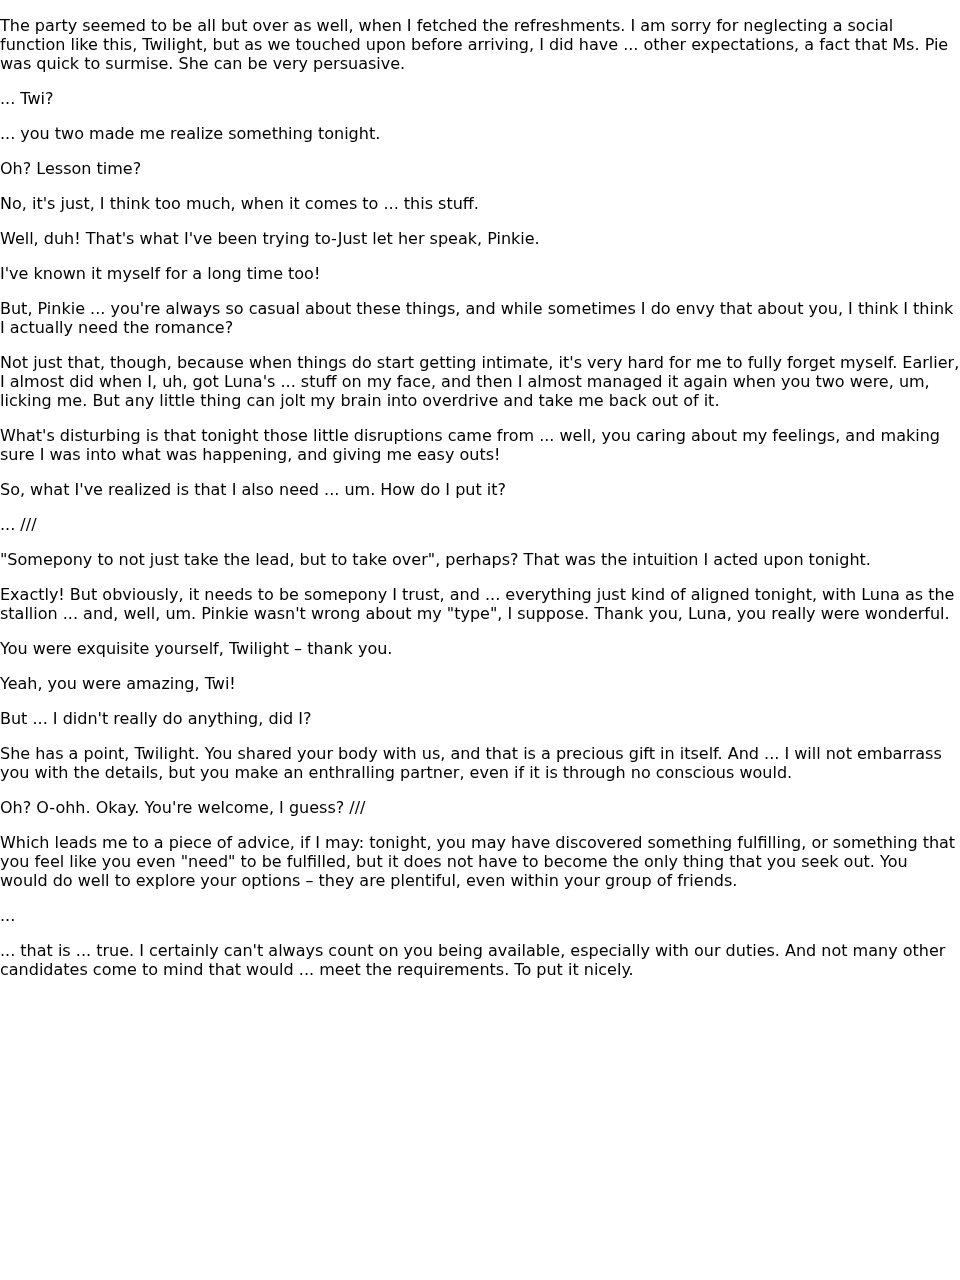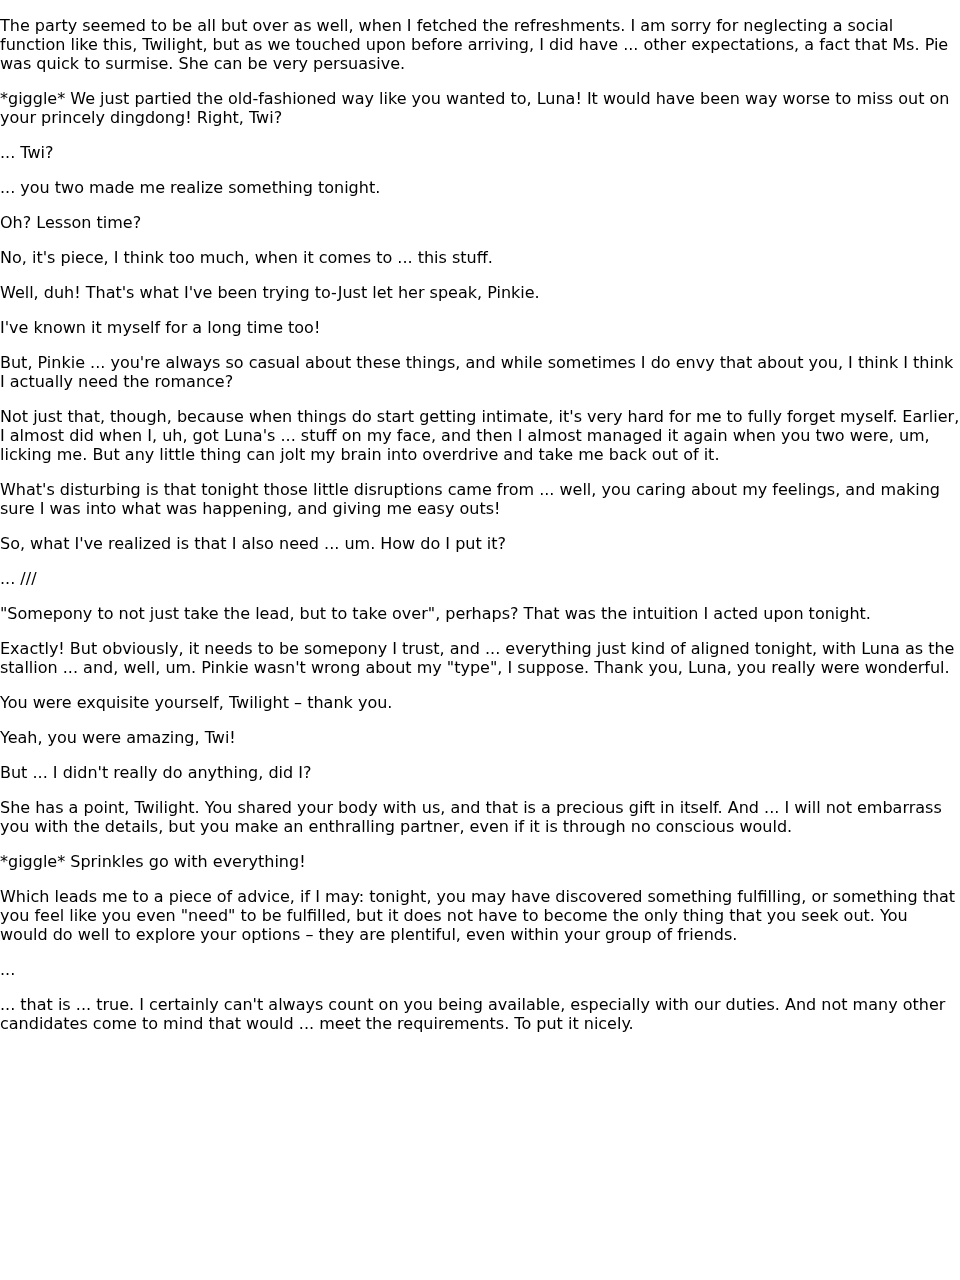--- a/index.html
+++ b/index.html
@@ -86,36 +86,35 @@
 <div class="blob c14"></div>
 <div class="blob c15"></div>
 <div class="blob band2"></div>
 <div class="blob c16"></div>
 <div class="diamond d1"></div>
 <div class="diamond d2"></div>
 
 <div class="panel">
   <div class="dialogue" id="dialogue">
       <p class="para luna"><span class="">The party seemed to be all but over as well, when I fetched the refreshments. I </span><span class="b">am</span><span class=""> sorry for neglecting a social function like this, Twilight, but as we touched upon before arriving, I did have ... other expectations, a fact that Ms. Pie was quick to surmise. She can be very </span><span class="b">persuasive</span><span class="">.</span></p>
-      <p class="para pinkie"><span class="b">*giggle*</span><span class=""> We just partied the old-fashioned way like you wanted to, Luna! It would have been </span><span class="b">way worse</span><span class=""> to miss out on your princely dingdong! Right, Twi?</span></p>
       <p class="para pinkie"><span class="">... Twi?</span></p>
       <p class="para twilight"><span class="">... you two made me realize something tonight.</span></p>
       <p class="para pinkie"><span class="">Oh? Lesson time?</span></p>
-      <p class="para twilight"><span class="">No, it's piece, I </span><span class="b">think</span><span class=""> too much, when it comes to ... this stuff.</span></p>
+      <p class="para twilight"><span class="">No, it's just, I </span><span class="b">think</span><span class=""> too much, when it comes to ... this stuff.</span></p>
       <p class="para pinkie"><span class="">Well, duh! That's what I've been </span><span class="b">trying to</span><span class="">-</span><span class="gap"></span><span class="luna">Just let her speak, Pinkie.</span></p>
       <p class="para twilight"><span class="">I've known it myself for a long time too!</span></p>
       <p class="para twilight"><span class="">But, Pinkie ... you're always so </span><span class="b">casual</span><span class=""> about these things, and while sometimes I do envy that about you, I think I think I actually </span><span class="b">need</span><span class=""> the romance?</span></p>
       <p class="para twilight"><span class="">Not </span><span class="b">just</span><span class=""> that, though, because when things do start getting intimate, it's very hard for me to fully forget myself. Earlier, I </span><span class="b">almost</span><span class=""> did when I, uh, got Luna's ... stuff on my face, and then I </span><span class="b">almost</span><span class=""> managed it again when you two were, um, licking me. But any little thing can jolt my brain into overdrive and take me back </span><span class="b">out</span><span class=""> of it.</span></p>
       <p class="para twilight"><span class="">What's disturbing is that tonight those little disruptions came from ... well, you caring about my feelings, and making sure I was into what was happening, and giving me easy outs!</span></p>
       <p class="para twilight"><span class="">So, what I've realized is that I also need ... um. How do I put it?</span></p>
       <p class="para twilight"><span class="">... </span><span class="b i">///</span></p>
       <p class="para luna"><span class="">"Somepony to not just take the lead, but to take </span><span class="b">over</span><span class="">", perhaps? That was the intuition I acted upon tonight.</span></p>
       <p class="para twilight"><span class="">Exactly! But obviously, it needs to be somepony I </span><span class="b">trust</span><span class="">, and ... everything just kind of </span><span class="b">aligned</span><span class=""> tonight, with Luna as the stallion ... and, well, um. Pinkie wasn't wrong about my "type", I suppose. Thank you, Luna, you really were wonderful.</span></p>
       <p class="para luna"><span class="">You were exquisite yourself, Twilight – thank </span><span class="b">you</span><span class="">.</span></p>
       <p class="para pinkie"><span class="">Yeah, you were amazing, Twi!</span></p>
       <p class="para twilight"><span class="">But ... </span><span class="b">I</span><span class=""> didn't really do anything, did I?</span></p>
       <p class="para luna"><span class="">She has a point, Twilight. You shared your body with us, and that is a precious gift in itself. And ... I will not embarrass you with the details, but you make an </span><span class="b">enthralling</span><span class=""> partner, even if it is through no conscious would.</span></p>
-      <p class="para pinkie"><span class="b">*giggle*</span><span class=""> Sprinkles go with everything!</span></p>
+      <p class="para twilight"><span class="">Oh? O-ohh. Okay. You're welcome, I guess? </span><span class="b i">///</span></p>
       <p class="para luna"><span class="">Which leads me to a piece of advice, if I may: tonight, you may have discovered something fulfilling, or something that you feel like you even "</span><span class="b">need</span><span class="">" to be fulfilled, but it does not have to become the </span><span class="b">only</span><span class=""> thing that you seek out. You would do well to explore your options – they are </span><span class="b">plentiful</span><span class="">, even within your group of friends.</span></p>
       <p class="para twilight"><span class="">...</span></p>
       <p class="para twilight"><span class="">... that is ... true. I certainly can't always count on </span><span class="b">you</span><span class=""> being available, especially with our duties. And not many other candidates come to mind that would ... meet the requirements. To put it nicely.</span></p>
     </div>
 </div>
 
 </body></html>

